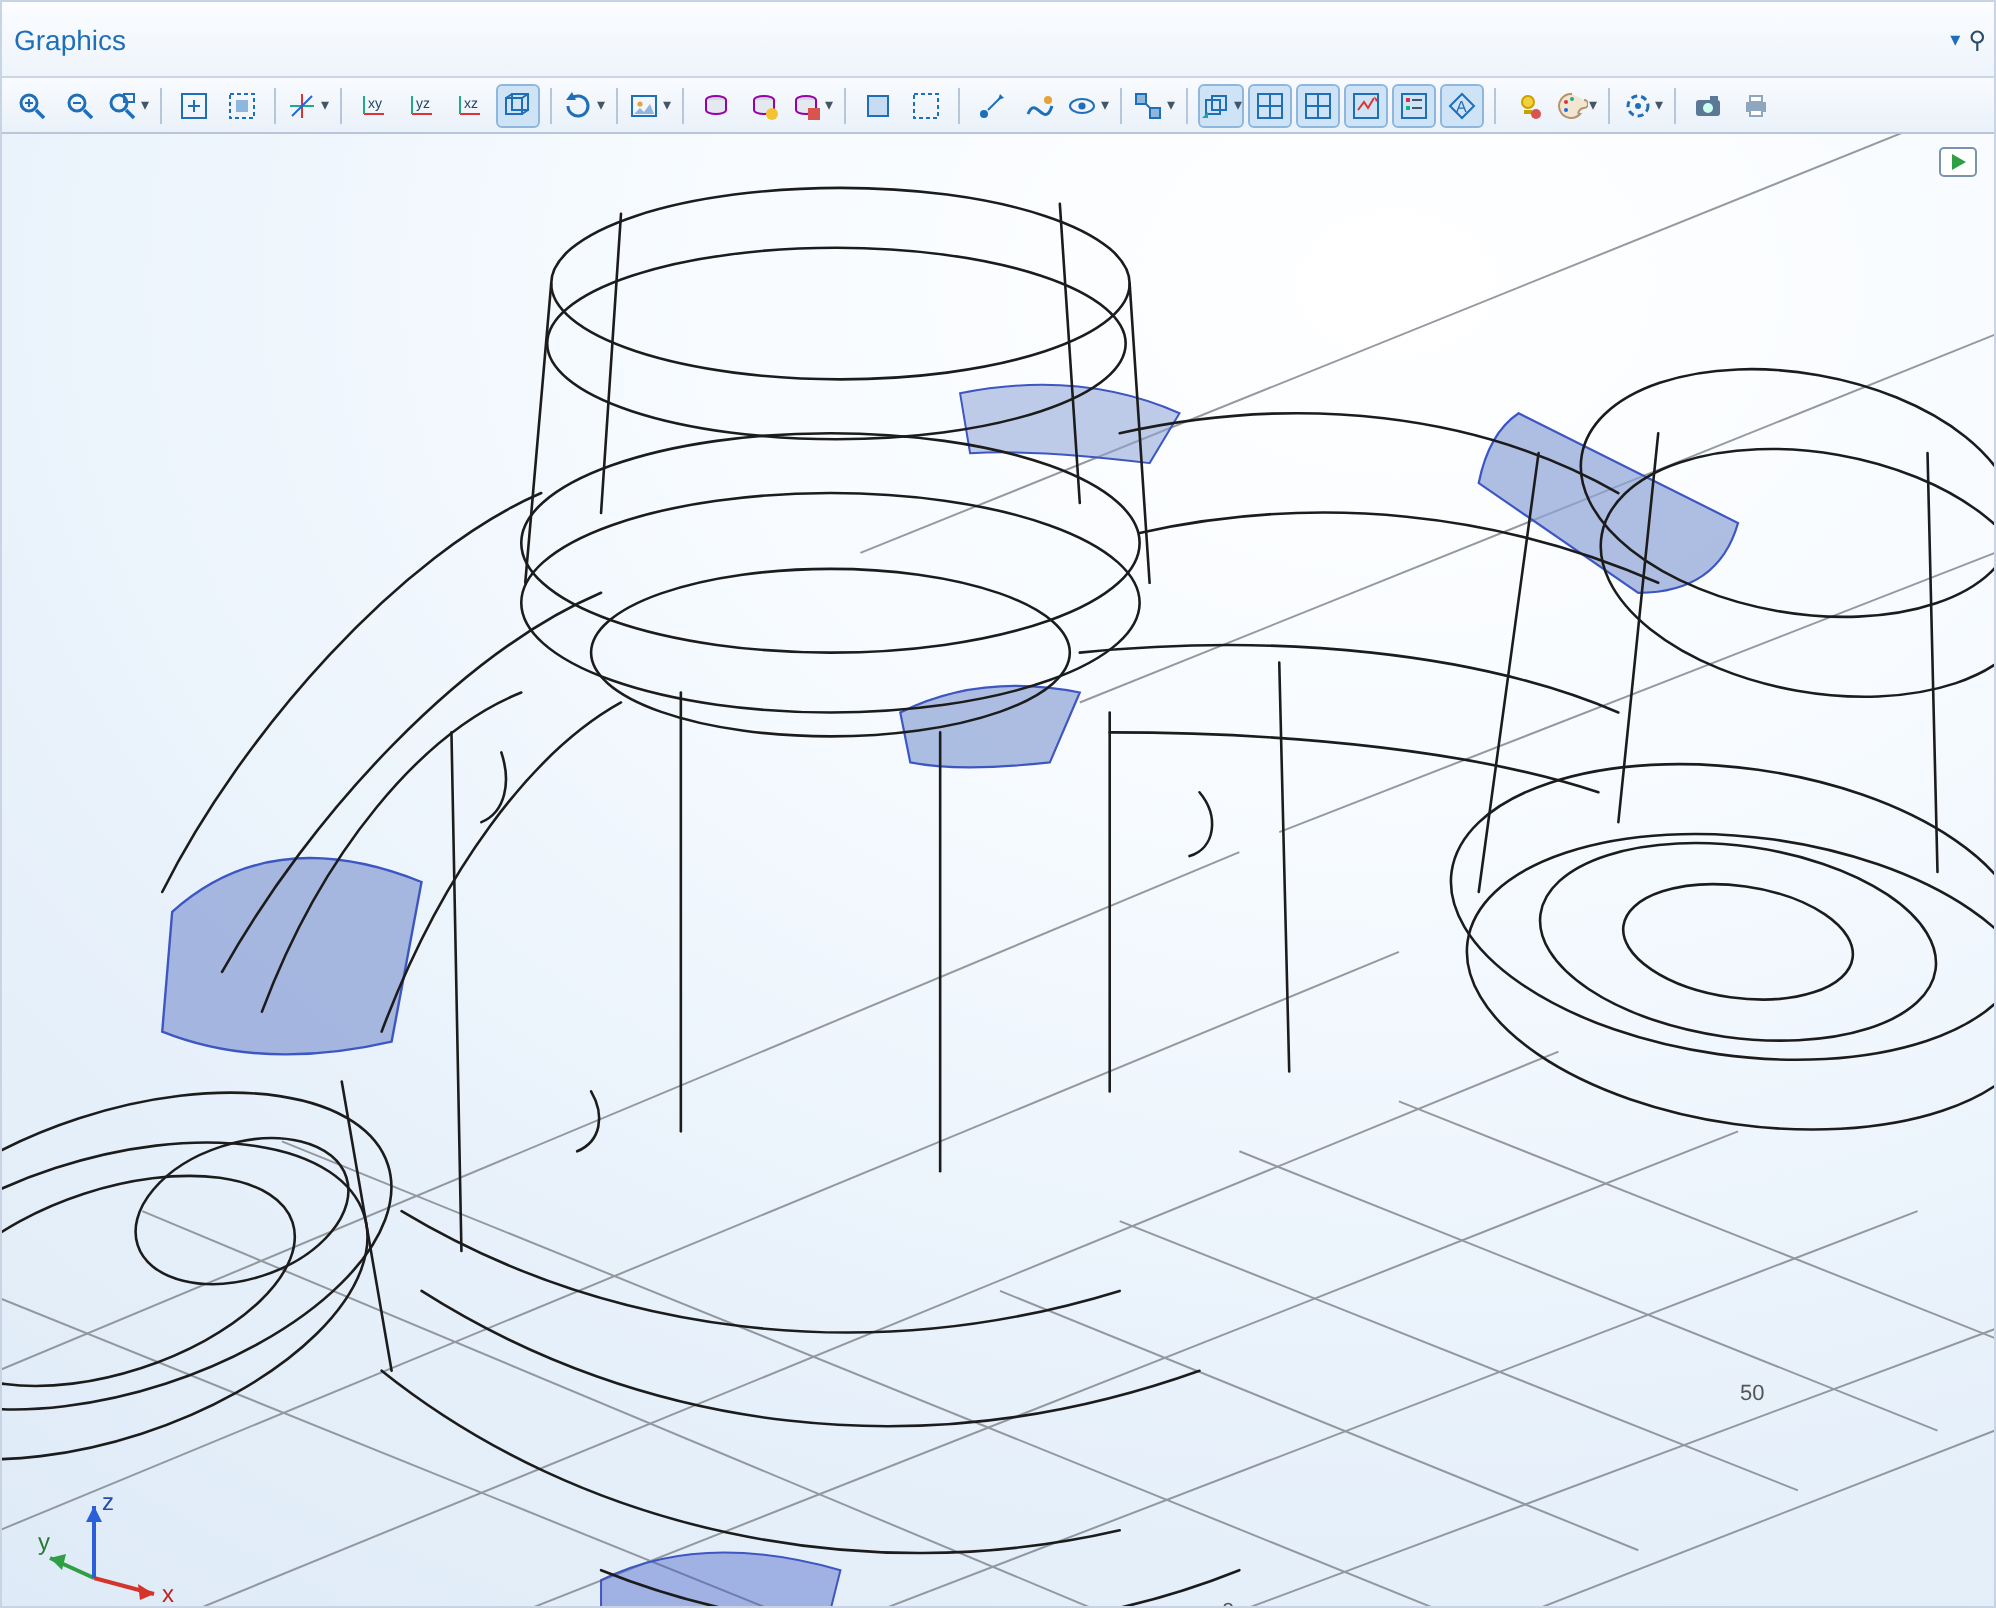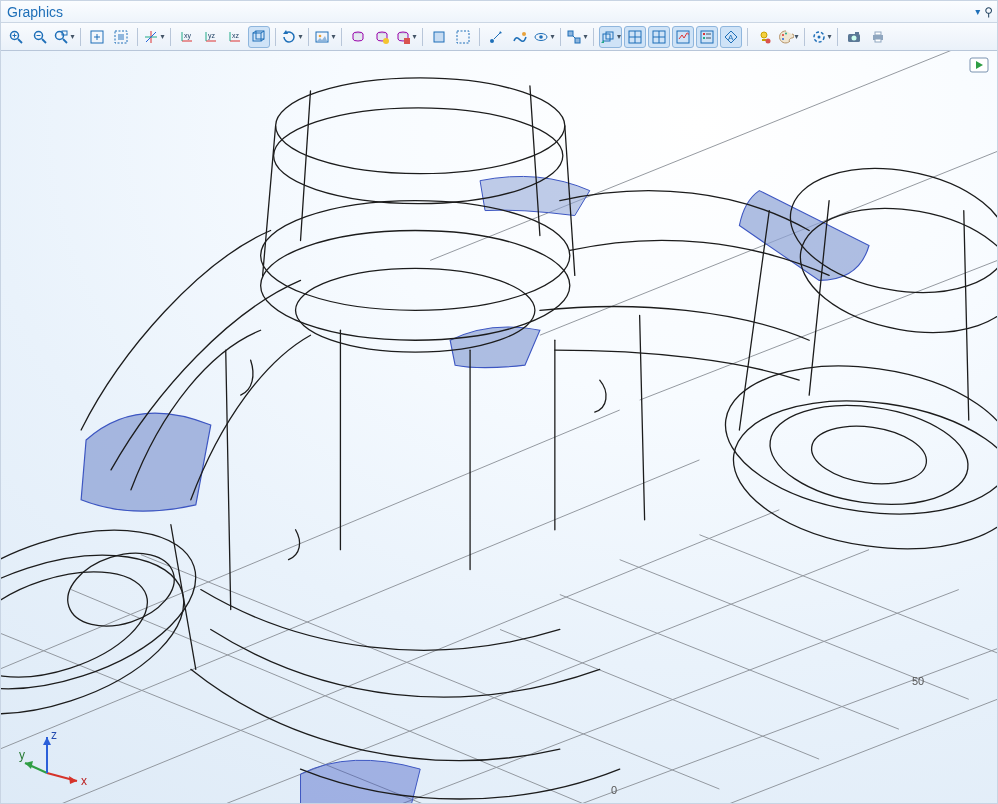--- a/index.html
+++ b/index.html
@@ -6,21 +6,21 @@
   body {
     font-family: "Segoe UI", Tahoma, sans-serif;
     font-size: 12px;
     width: 998px;
     height: 804px;
     overflow: hidden;
     background: #fff;
     border: 1px solid #c8d4e3;
   }
   .titlebar {
-    height: 22px;
+    height: 38px;
     display: flex;
     align-items: center;
     justify-content: space-between;
     padding: 0 4px 0 6px;
     background: linear-gradient(#fbfdff,#eef4fb);
     border-bottom: 1px solid #cbd6e4;
   }
   .titlebar .title {
     color: #1e6fb8;
     font-size: 14px;
@@ -422,21 +422,21 @@
       <path d="M 190 620 C 290 700 430 730 560 700"></path>
       <path d="M 300 720 C 400 760 520 760 620 720"></path>
 
       <path d="M 250 310 C 255 325 252 340 240 345"></path>
       <path d="M 295 480 C 302 492 300 505 288 510"></path>
       <path d="M 600 330 C 610 342 608 358 595 362"></path>
     </g>
   </svg>
 
   <div class="axis-label" style="left: 610px; top: 733px;" id="tick0">0</div>
-  <div class="axis-label" style="left: 869px; top: 624px; margin-left: 42px;" id="tick1">50</div>
+  <div class="axis-label" style="left: 869px; top: 624px;" id="tick1">50</div>
 
   <svg class="triad" viewBox="0 0 70 60">
     <line x1="28" y1="44" x2="58" y2="52" stroke="#d6332a" stroke-width="2"></line>
     <polygon points="58,52 50,47 51,55" fill="#d6332a"></polygon>
     <line x1="28" y1="44" x2="6" y2="34" stroke="#2f9e44" stroke-width="2"></line>
     <polygon points="6,34 14,32 12,40" fill="#2f9e44"></polygon>
     <line x1="28" y1="44" x2="28" y2="8" stroke="#2b5fd9" stroke-width="2"></line>
     <polygon points="28,8 24,16 32,16" fill="#2b5fd9"></polygon>
     <text x="62" y="56" fill="#b22">x</text>
     <text x="0" y="30" fill="#277a33">y</text>

